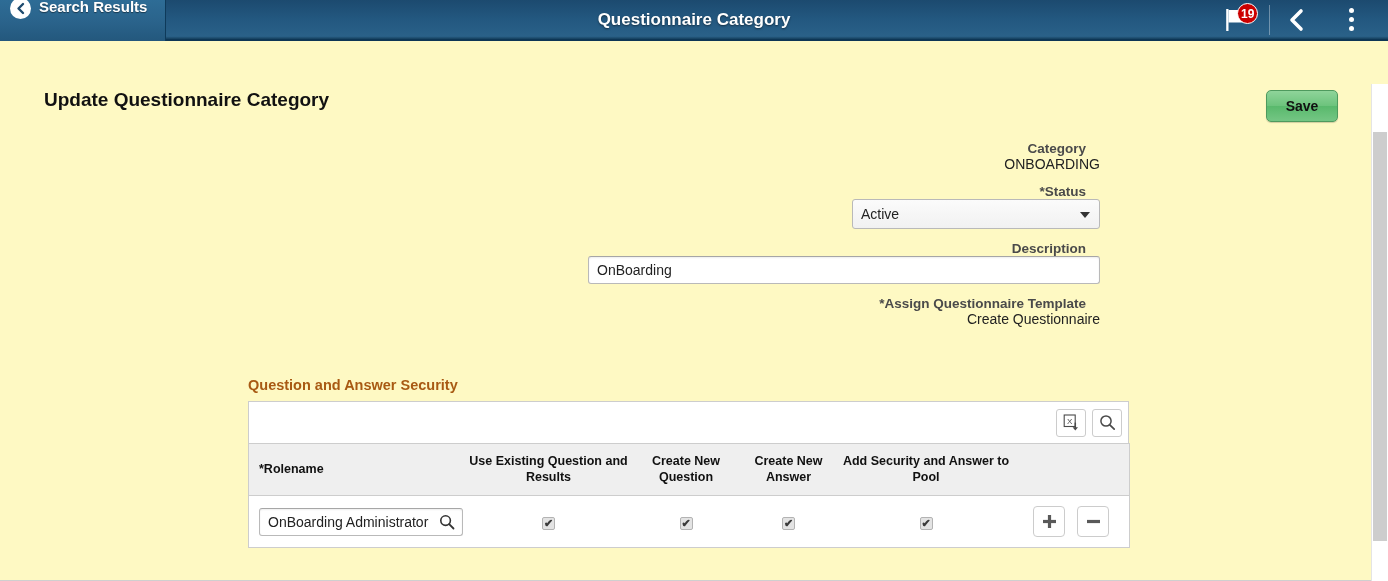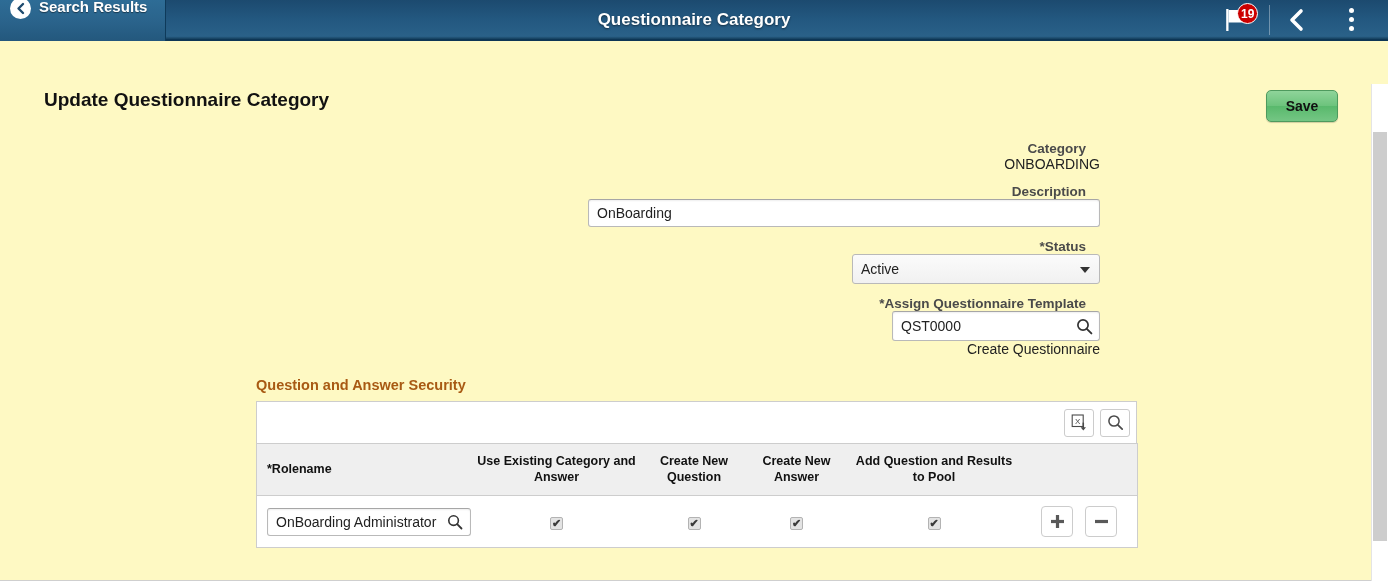--- a/index.html
+++ b/index.html
@@ -215,21 +215,21 @@
   .chklabel {
     margin-left: 14px;
     font-size: 13.5px;
     font-weight: bold;
     color: #4a4a4a;
   }
 
   
   .section {
     position: absolute;
-    left: 256px; top: 336px;
+    left: 248px; top: 336px;
     width: 881px;
   }
   .section-title {
     font-size: 14.5px;
     font-weight: bold;
     color: #a85a13;
     margin-bottom: 8px;
   }
   .grid-toolbar {
     height: 42px;
@@ -372,43 +372,34 @@
   <div class="save-btn">Save</div>
 
   <div class="form">
 
     <div class="frow">
       <div class="flabel">Category</div>
       <div class="fvalue">ONBOARDING</div>
     </div>
 
     <div class="frow">
-      <div class="flabel">Description</div>
-      <input class="txtinput desc-input" type="text" value="OnBoarding" style="">
-    </div>
-
-    <div class="frow">
       <div class="flabel">*Status</div>
       <div class="selectbox">
         <span>Active</span>
         <span class="caret"></span>
       </div>
     </div>
 
     <div class="frow">
+      <div class="flabel">Description</div>
+      <input class="txtinput desc-input" type="text" value="OnBoarding" style="">
+    </div>
+
+    <div class="frow">
       <div class="flabel">*Assign Questionnaire Template</div>
-      <span class="lookup-wrap">
-        <input class="txtinput lookup-input" type="text" value="QST0000" style="">
-        <span class="lookup-ico">
-          <svg width="17" height="17" viewBox="0 0 17 17" aria-hidden="true">
-            <circle cx="7" cy="7" r="5.1" fill="none" stroke="#333333" stroke-width="1.7"></circle>
-            <line x1="10.8" y1="10.8" x2="15.4" y2="15.4" stroke="#333333" stroke-width="1.9" stroke-linecap="round"></line>
-          </svg>
-        </span>
-      </span>
       <span class="link-text">Create Questionnaire</span>
     </div>
 
 
   </div>
 
   <div class="section">
 
     <div class="section-title">Question and Answer Security</div>
 
@@ -434,24 +425,24 @@
         <col style="width:215px">
           <col style="width:170px">
           <col style="width:105px">
         <col style="width:100px">
           <col style="width:175px">
           <col style="width:116px">
       </colgroup>
       <thead>
         <tr>
           <th>*Rolename</th>
-          <th>Use Existing Category and Answer</th>
+          <th>Use Existing Question and Results</th>
           <th>Create New Question</th>
           <th>Create New Answer</th>
-          <th>Add Question and Results to Pool</th>
+          <th>Add Security and Answer to Pool</th>
           <th></th>
         </tr>
       </thead>
       <tbody>
         <tr>
           <td>
             <span class="lookup-wrap role-lookup">
               <input class="txtinput lookup-input" type="text" value="OnBoarding Administrator" style="">
               <span class="lookup-ico">
                 <svg width="16" height="16" viewBox="0 0 17 17" aria-hidden="true">

